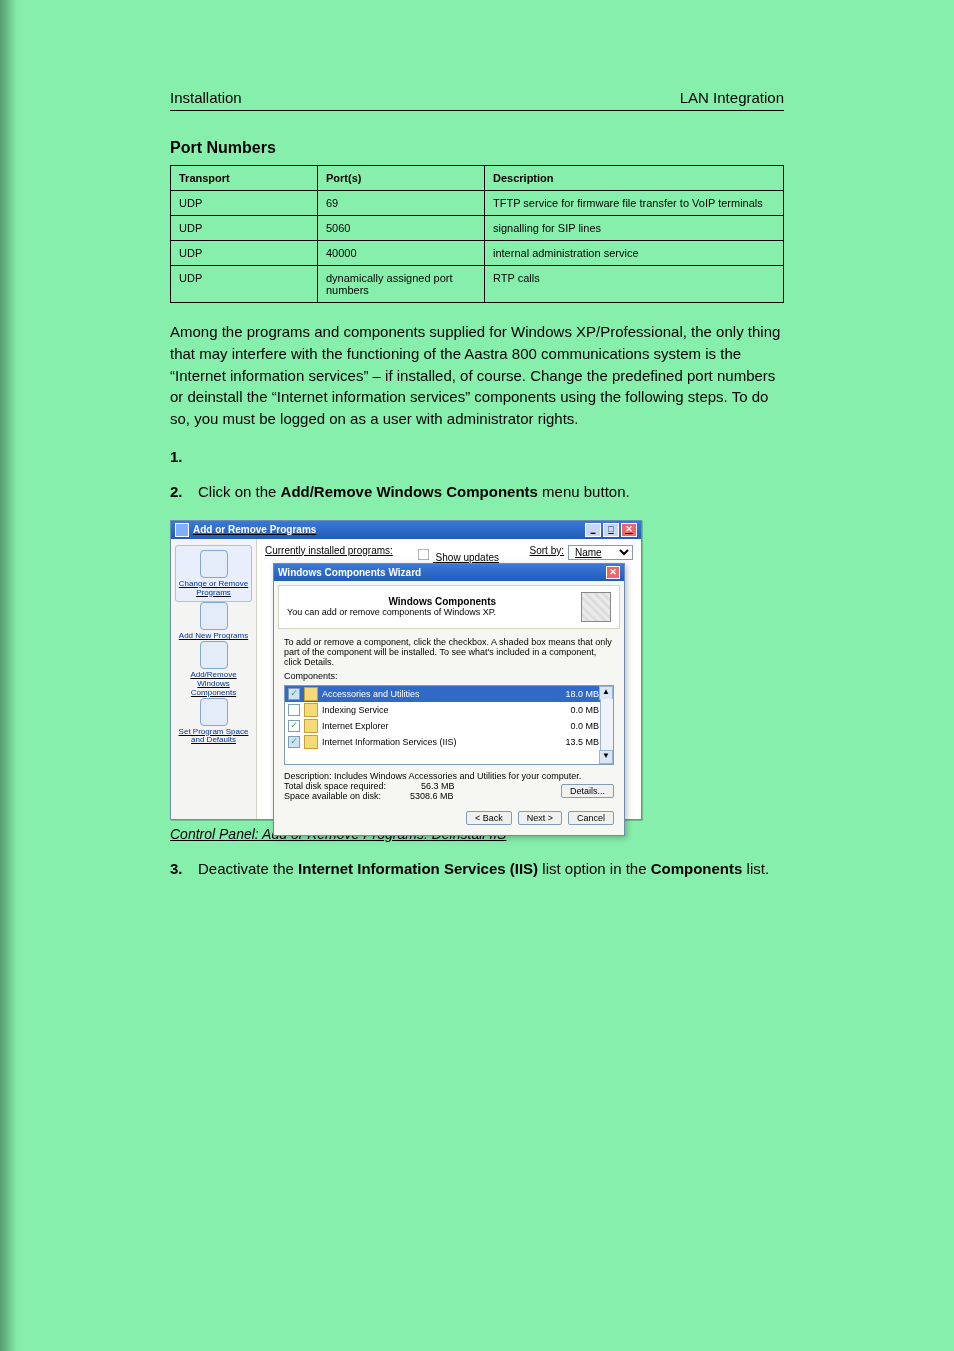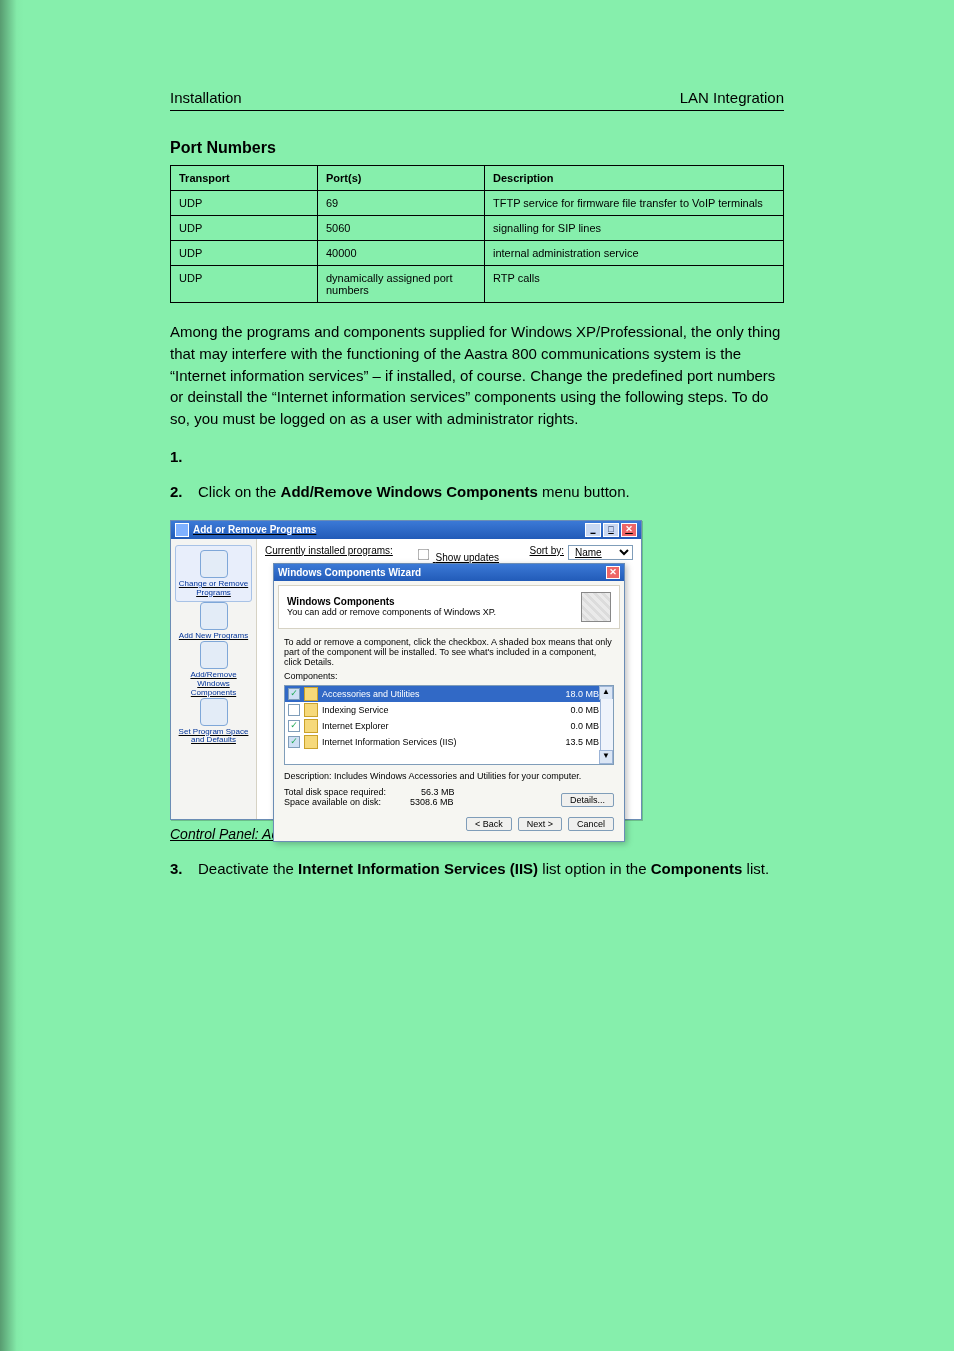--- a/index.html
+++ b/index.html
@@ -150,21 +150,21 @@
     background:linear-gradient(#3b79d6,#225bb8);
     color:#fff; font-weight:700; font-size:10px; padding:2px 4px; display:flex; align-items:center;
   }
   .inner-title .spacer{flex:1;}
   .inner-title .xbtn{ width:12px;height:11px;background:#e66;color:#fff;font-size:9px;text-align:center;line-height:10px;border:1px solid #fff;}
   .inner-pad { padding:8px 10px 10px; }
   .inner-banner {
     background:#fff; border:1px solid #d6d2c4; padding:6px 8px; display:flex; align-items:center; gap:8px; margin:-4px -6px 8px;
   }
   .inner-banner .txt { font-size:9px; }
-  .inner-banner .htitle{ font-weight:700; font-size:10px; }
+  .inner-banner .htitle{ font-weight:700; font-size:10px;text-align:right; }
   .inner-banner .bicon {
     width:28px;height:28px;border:1px solid #888;background:repeating-linear-gradient(45deg,#eaeaea,#eaeaea 3px,#dcdcdc 3px,#dcdcdc 6px);
   }
   .inner-desc { font-size:9px; margin-bottom:4px; }
   .complist {
     border:1px solid #7f9db9; background:#fff; height:78px; overflow:hidden; position:relative;
   }
   .complist .scrollup, .complist .scrolldown {
     position:absolute; right:0; width:12px; height:12px; background:#dbe6f5; border:1px solid #9bb3d6; font-size:8px; text-align:center; line-height:10px;
   }
@@ -174,21 +174,21 @@
     display:flex; align-items:center; font-size:9px; padding:1px 14px 1px 3px; gap:4px;
   }
   .crow.sel { background:#3169c6; color:#fff; }
   .crow .chk {
     width:10px;height:10px;border:1px solid #7f9db9;background:#fff;font-size:9px;line-height:9px;text-align:center;color:#2a5;
   }
   .crow .chk.shaded{ background:#cfe0f4; }
   .crow .cicon{ width:12px;height:12px;background:#f6d97a;border:1px solid #caa12a; }
   .crow .size{ margin-left:auto; }
   .inner-descrow{ font-size:9px; margin-top:6px; }
-  .inner-space{ display:flex; font-size:9px; margin-top:6px; gap:6px; align-items:flex-end;}
+  .inner-space{ display:flex; font-size:9px; margin-top:0; gap:6px; align-items:center;}
   .inner-space .left{ }
   .inner-space .right{ margin-left:auto; }
   .btn {
     border:1px solid #7f9db9; background:#f0f0ee; font-size:9px; padding:1px 8px; border-radius:2px;
   }
   .btnrow {
     display:flex; justify-content:flex-end; gap:6px; margin-top:10px; 
   }
   .caption {
     font-style: italic;

